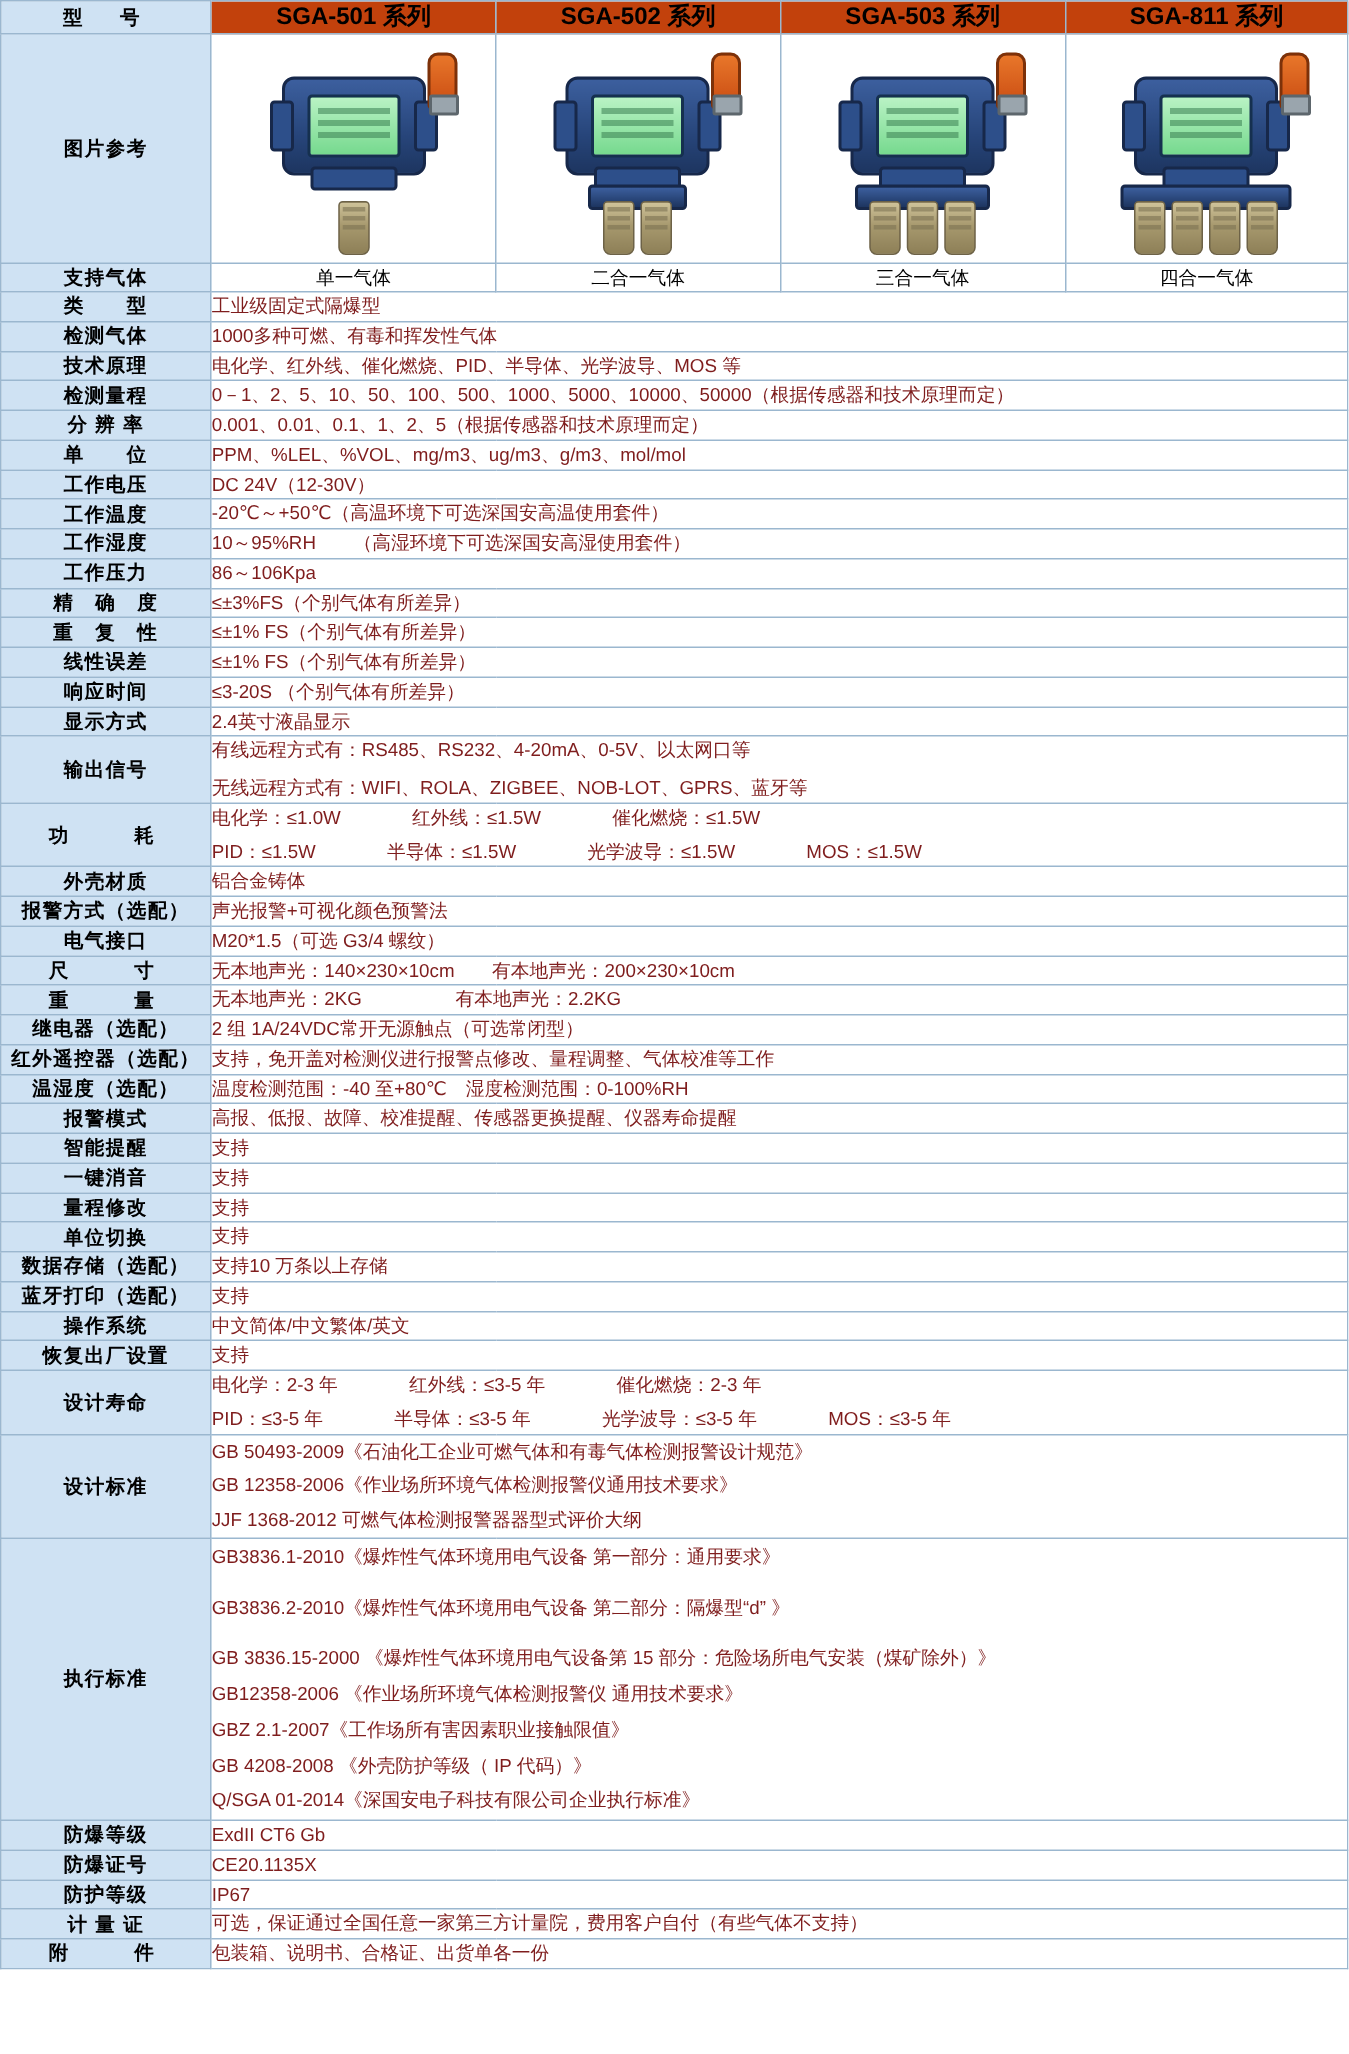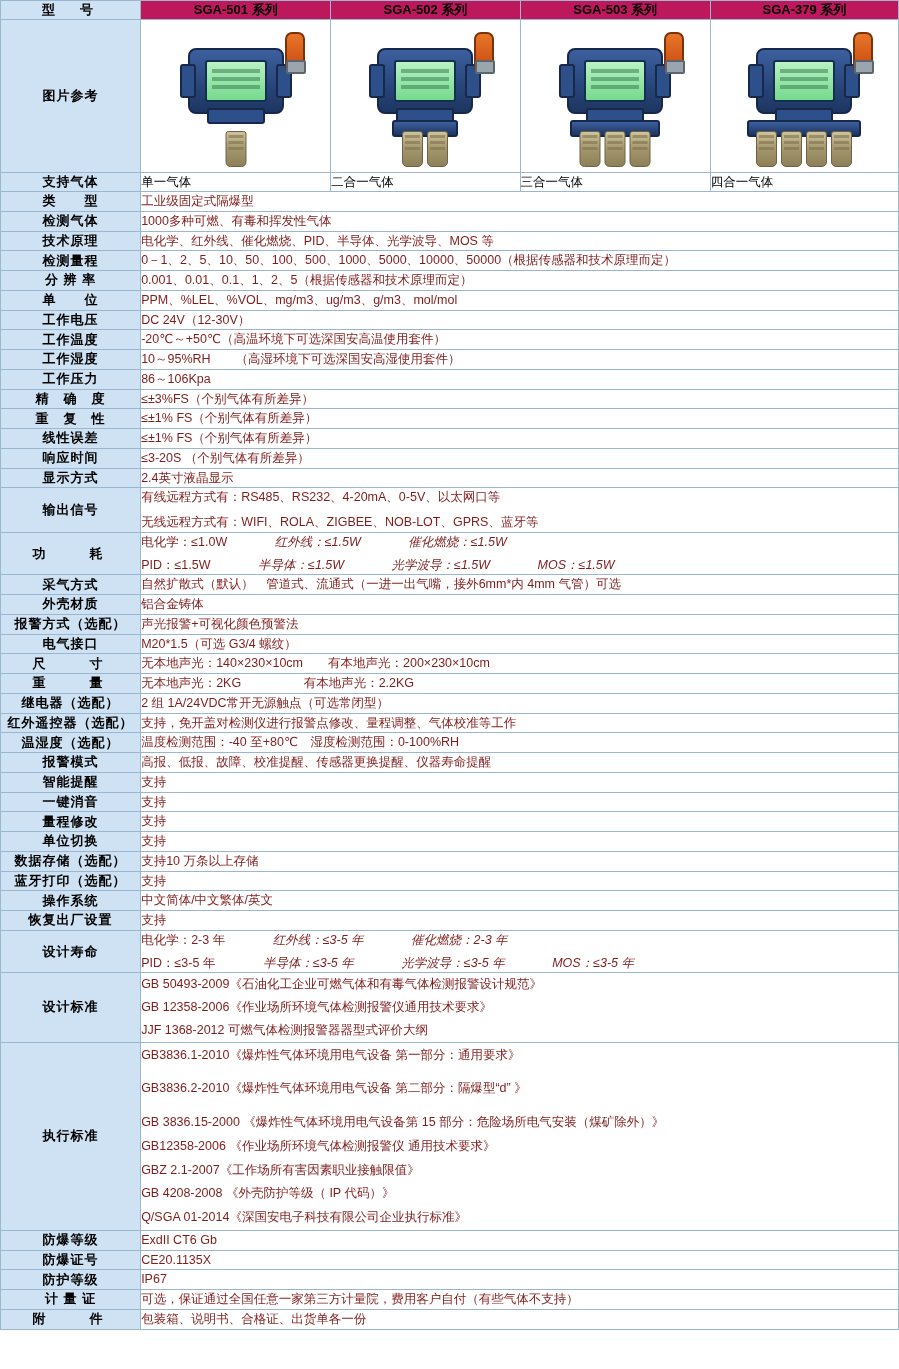--- a/index.html
+++ b/index.html
@@ -39,29 +39,29 @@
     letter-spacing: 6px;
   }
   .value-cell {
     background: #ffffff;
     font-size: 12.5px;
     color: #7f1d1d;
     padding: 5px 8px;
     line-height: 1.5;
   }
   .header-model {
-    background: #be185d;
+    background: #c2410c;
     text-align: center;
     font-weight: bold;
-    font-size: 13px;
+    font-size: 16px;
     padding: 6px 2px;
   }
   .gas-cell {
     background: #ffffff;
-    text-align: left;
+    text-align: center;
     font-size: 12.5px;
     padding: 5px 2px;
   }
   .img-cell {
     background: #ffffff;
     text-align: center;
     padding: 2px;
     height: 152px;
   }
   .prodwrap {
@@ -187,21 +187,21 @@
     background: linear-gradient(180deg,#cfc39a 0%, #a7996e 45%, #8d7f57 100%);
     border: 1px solid #6d6247;
     border-radius: 3px 3px 5px 5px;
   }
   .sensor .rib {
     margin: 3px 2px 0 2px;
     height: 3px;
     background: #7d7354;
     opacity: .6;
   }
-  .pad-l-40 { padding-left: 44px; font-style: italic; }
+  .pad-l-40 { padding-left: 44px; }
   .nowrap { white-space: nowrap; text-align: right; }
   .line { display: block; }
 </style>
 </head>
 <body>
 
 <div class="sheet">
   <table class="spec">
     <colgroup>
       <col style="width:140px">
@@ -210,21 +210,21 @@
       <col style="width:190px">
       <col style="width:188px">
     </colgroup>
     <tbody>
 
       <tr>
         <td class="label-cell wide-space">型　号</td>
         <td class="header-model">SGA-501 系列</td>
         <td class="header-model">SGA-502 系列</td>
         <td class="header-model">SGA-503 系列</td>
-        <td class="header-model">SGA-379 系列</td>
+        <td class="header-model">SGA-811 系列</td>
       </tr>
 
       <tr>
         <td class="label-cell">图片参考</td>
         <td class="img-cell">
           <div class="prodwrap">
             <div class="device">
               <div class="dev-head">
                 <div class="dev-screen">
                     <div class="bar b1"></div>
@@ -441,24 +441,20 @@
           <span class="line" style="margin-top:4px">
             <span class="nowrap"><span>PID：</span><span>≤1.5W</span></span>
             <span class="nowrap pad-l-40"><span>半导体：</span><span>≤1.5W</span></span>
             <span class="nowrap pad-l-40"><span>光学波导：</span><span>≤1.5W</span></span>
             <span class="nowrap pad-l-40"><span>MOS：</span><span>≤1.5W</span></span>
           </span>
         </td>
       </tr>
 
       <tr>
-        <td class="label-cell">采气方式</td>
-        <td class="value-cell" colspan="4">自然扩散式（默认）　管道式、流通式（一进一出气嘴，接外6mm*内 4mm 气管）可选</td>
-      </tr>
-      <tr>
         <td class="label-cell">外壳材质</td>
         <td class="value-cell" colspan="4">铝合金铸体</td>
       </tr>
       <tr>
         <td class="label-cell">报警方式（选配）</td>
         <td class="value-cell" colspan="4">声光报警+可视化颜色预警法</td>
       </tr>
       <tr>
         <td class="label-cell">电气接口</td>
         <td class="value-cell" colspan="4">M20*1.5（可选 G3/4 螺纹）</td>

